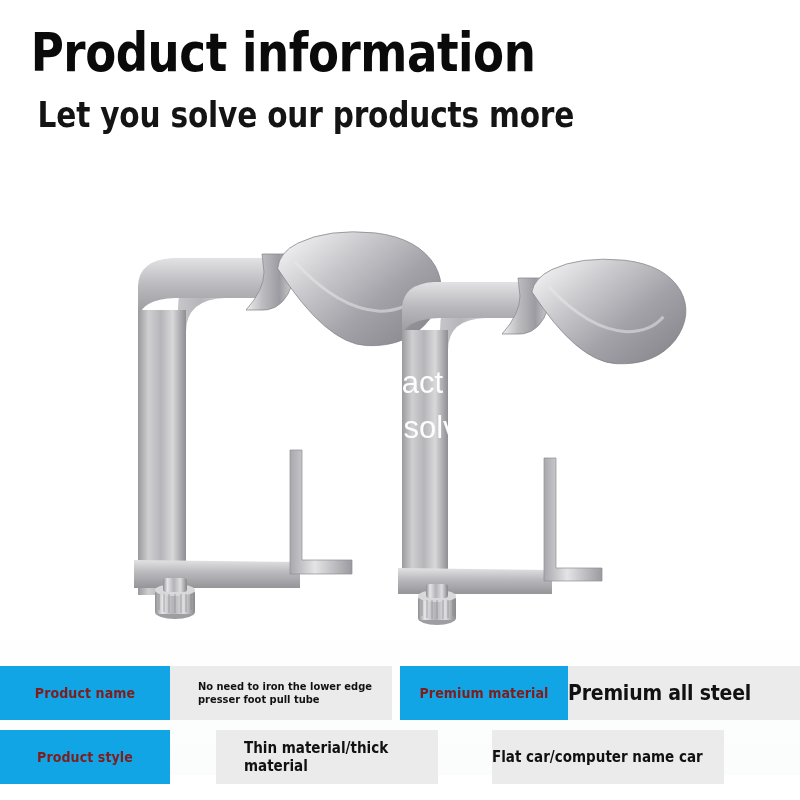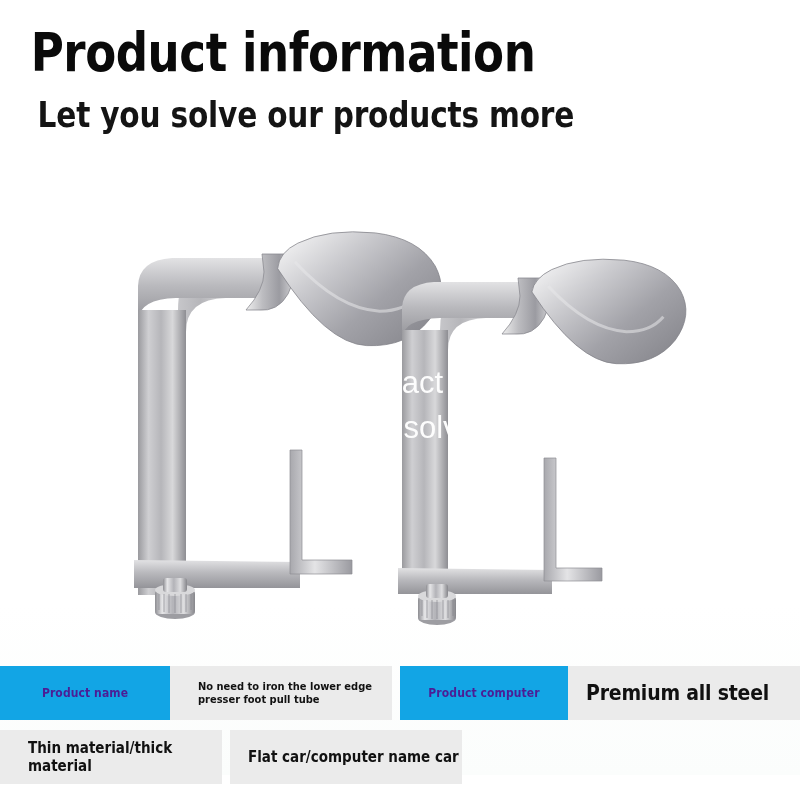--- a/index.html
+++ b/index.html
@@ -101,61 +101,62 @@
     align-items: stretch;
     height: 54px;
     margin-bottom: 10px;
   }
   .spec-group {
     display: flex;
     align-items: stretch;
   }
   .spec-label {
     background: #12a5e5;
-    color: #4c1d95;
+    color: #7f1d1d;
     display: flex;
     align-items: center;
     justify-content: center;
     font-weight: bold;
-    font-size: 12px;
+    font-size: 14px;
     letter-spacing: 0.1px;
     font-family: "Liberation Sans Narrow", "DejaVu Sans Condensed", "Liberation Sans", sans-serif;
     box-sizing: border-box;
   }
   .spec-value {
     background: #ebebeb;
     color: #111111;
     display: flex;
     align-items: center;
     box-sizing: border-box;
     font-family: "Liberation Sans Narrow", "DejaVu Sans Condensed", "Liberation Sans", sans-serif;
   }
 
   
   .g1 .spec-label { width: 170px; }
   .g1 .spec-value { width: 222px; padding-left: 28px; }
   .g2 .spec-label { width: 168px; }
-  .g2 .spec-value { width: 232px; padding-left: 18px; }
+  .g2 .spec-value { width: 232px; }
 
   .gap { width: 8px; }
 
   .v-small {
     font-size: 11px;
     line-height: 13px;
     font-weight: bold;
     padding-right: 10px;
   }
   .v-large {
     font-size: 21px;
     font-weight: bold;
     letter-spacing: -0.2px;
   }
   .v-med {
     font-size: 15px;
     font-weight: bold;
+    margin-left: 46px;
   }
 </style>
 </head>
 <body>
 
 <div id="page">
 
   <div class="header">
     <h1 class="title">Product information</h1>
     <h2 class="subtitle">Let you solve our products more</h2>
@@ -276,27 +277,28 @@
 
   <div class="spec-table">
 
     <div class="spec-row">
       <div class="spec-group g1">
         <div class="spec-label">Product name</div>
         <div class="spec-value v-small">No need to iron the lower edge presser foot pull tube</div>
       </div>
       <div class="gap"></div>
       <div class="spec-group g2">
-        <div class="spec-label">Product computer</div>
+        <div class="spec-label">Premium material</div>
         <div class="spec-value v-large">Premium all steel</div>
       </div>
     </div>
 
     <div class="spec-row">
       <div class="spec-group g1">
+        <div class="spec-label">Product style</div>
         <div class="spec-value v-med">Thin material/thick material</div>
       </div>
       <div class="gap"></div>
       <div class="spec-group g2">
         <div class="spec-value v-med">Flat car/computer name car</div>
       </div>
     </div>
 
   </div>
 </div>

